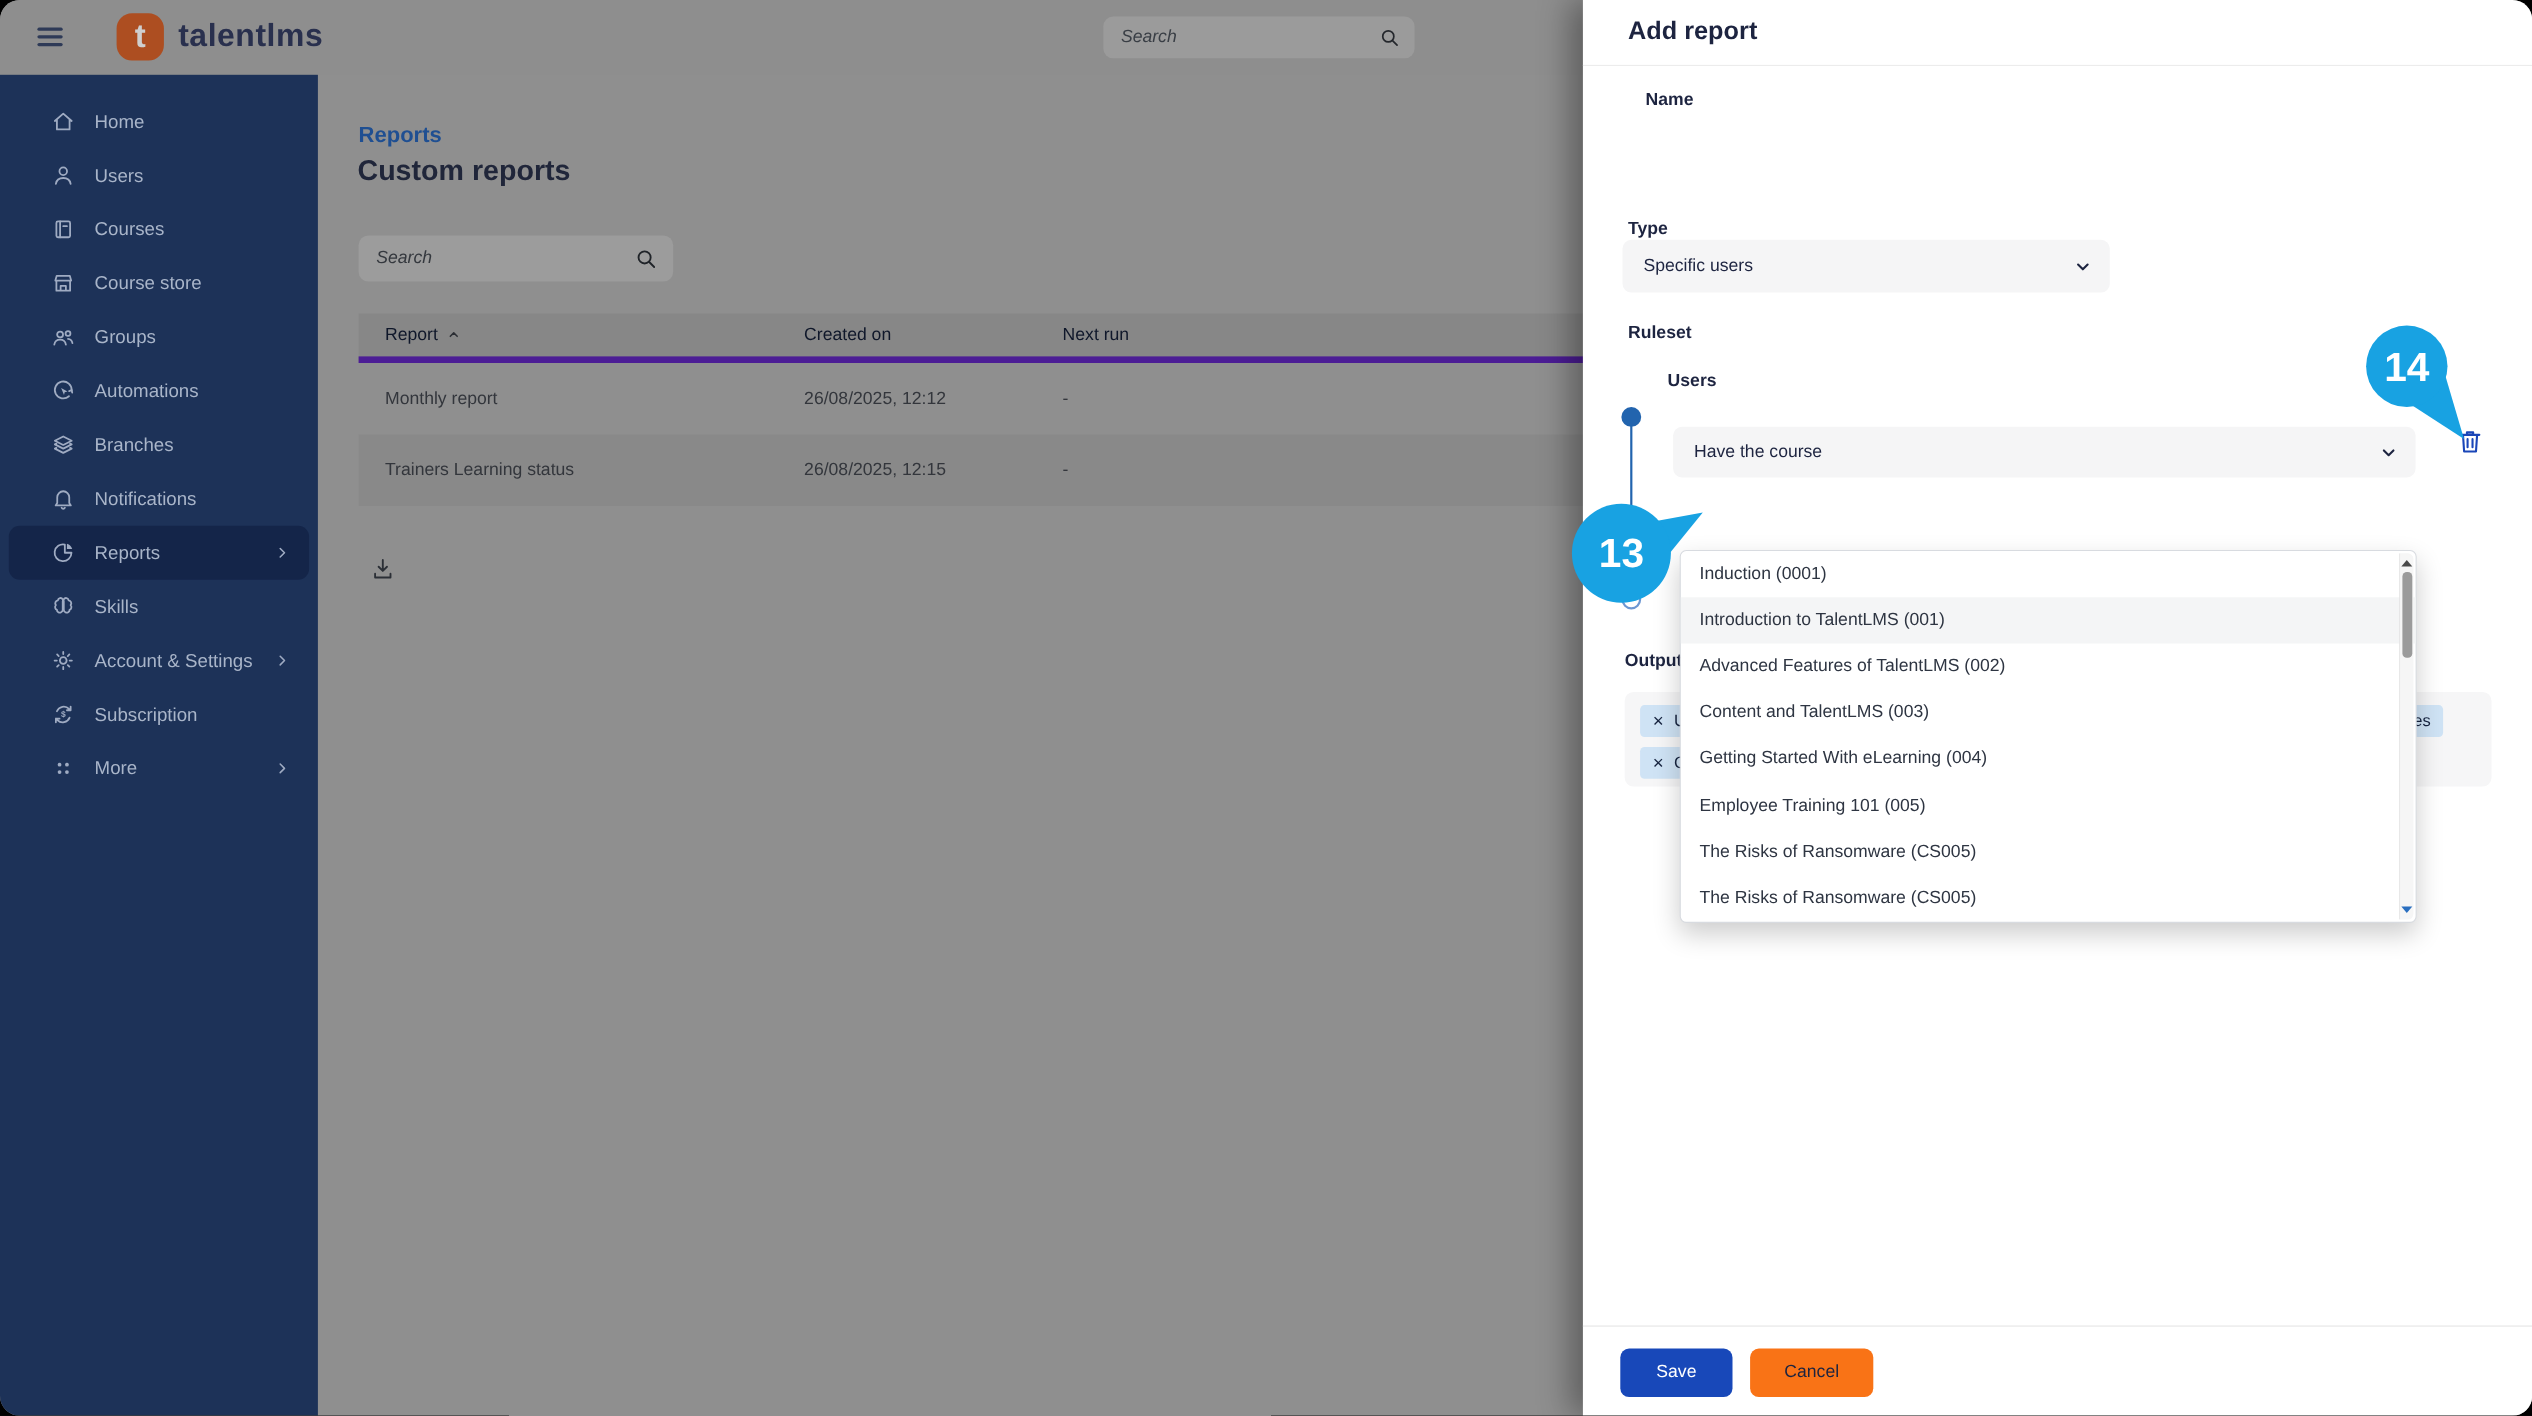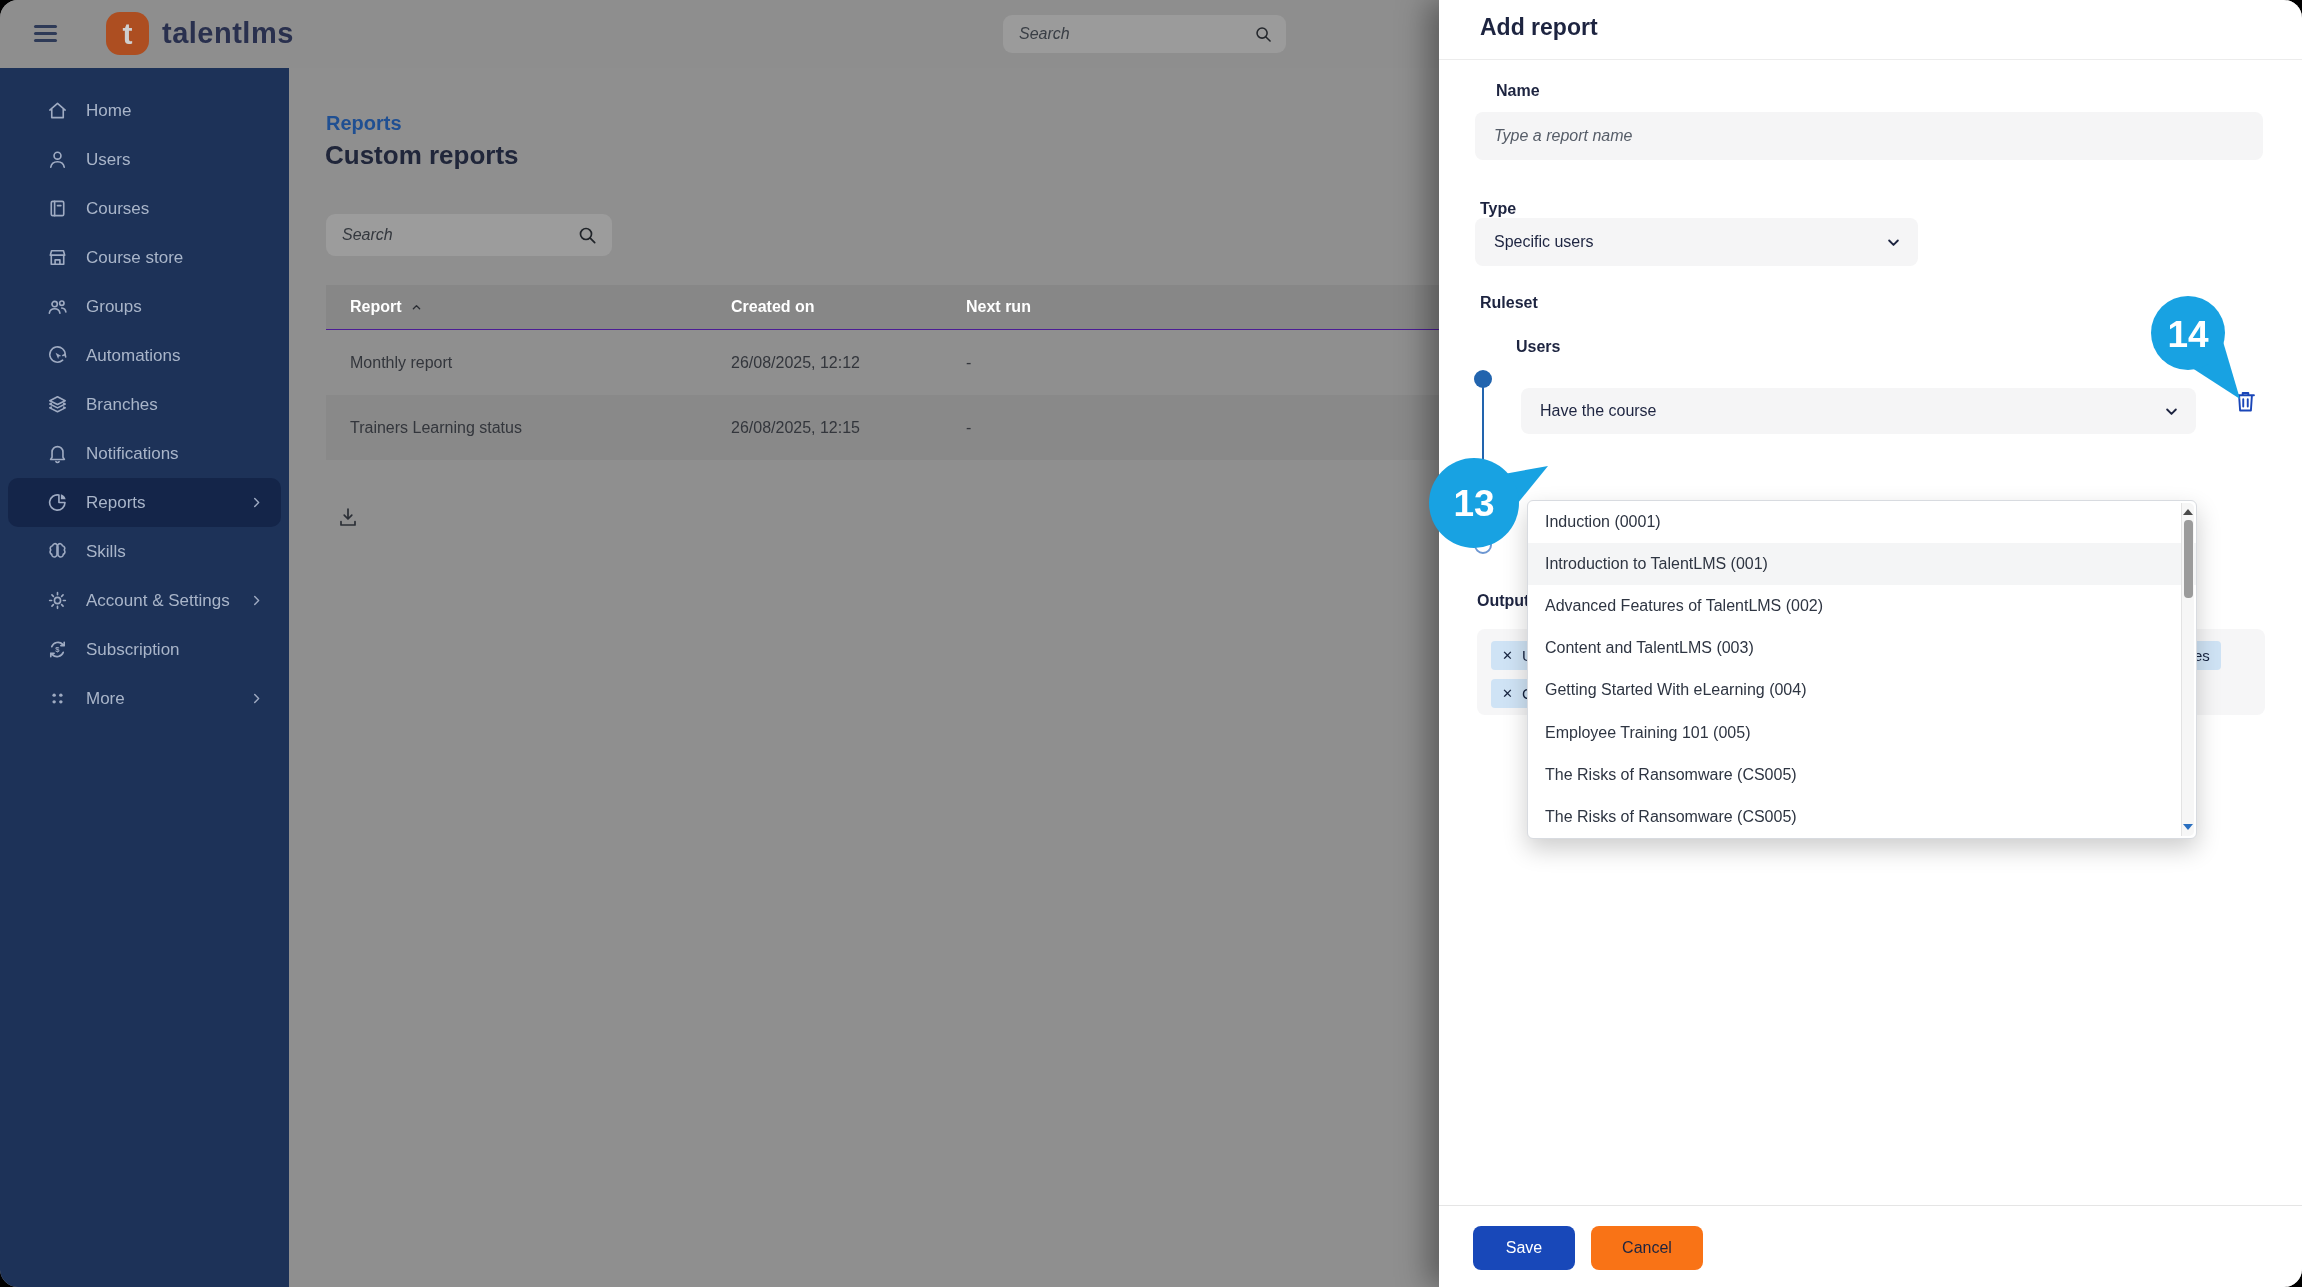--- a/index.html
+++ b/index.html
@@ -43,23 +43,23 @@
   
   .main{position:absolute;left:289px;top:68px;right:0;bottom:0;background:#8f8f8f;z-index:1;}
   .breadcrumb{position:absolute;left:37px;top:44px;font-size:20px;font-weight:bold;color:#1f4f92;cursor:pointer;}
   .page-title{position:absolute;left:36px;top:72px;font-size:26px;font-weight:bold;color:#20263a;}
   .msearch{position:absolute;left:37px;top:146px;width:286px;height:42px;background:#9c9c9c;border-radius:9px;}
   .msearch input{position:absolute;inset:0;background:transparent;border:none;outline:none;
     padding:0 48px 0 16px;font-size:16px;color:#2e3238;}
   .msearch input::placeholder{font-style:italic;color:#34383e;opacity:1;}
   .msearch .icn{position:absolute;right:13px;top:9px;width:24px;height:24px;color:#202429;}
   .table{position:absolute;left:37px;top:217px;width:1930px;}
-  .t-head{position:relative;height:45px;background:#878787;border-bottom:1px solid #4c1d95;
+  .t-head{position:relative;height:45px;background:#878787;border-bottom:6px solid #4c1d95;
     display:grid;grid-template-columns:381px 235px 1fr;align-items:center;padding-left:24px;
-    font-size:16px;font-weight:700;color:#ffffff;}
+    font-size:16px;font-weight:400;color:#0f172a;}
   .t-head .hcell{display:flex;align-items:center;gap:7px;}
   .sort-icn{width:15px;height:15px;color:#2a2d33;}
   .t-row{position:relative;height:65px;display:grid;grid-template-columns:381px 235px 1fr;
     align-items:center;padding-left:24px;font-size:16px;color:#33363c;cursor:pointer;}
   .t-row.alt{background:#898989;}
   .download-btn{position:absolute;left:47px;top:437px;width:24px;height:24px;color:#2b2f36;cursor:pointer;}
 
   
   .panel{position:absolute;left:1439px;top:0;width:863px;height:1287px;background:#fff;z-index:5;
     box-shadow:-12px 0 28px rgba(0,0,0,.35);}
@@ -322,21 +322,20 @@
             <path d="M12 4v9.5M8.2 10.2l3.8 3.8 3.8-3.8M5 16.5V20h14v-3.5"></path>
           </svg>
         </div>
     </div>
 
     <div class="panel">
       <div class="p-title">Add report</div>
       <div class="p-div"></div>
 
       <div class="f-label" style="left:57px;top:82px;">Name</div>
-      <input class="name-input" placeholder="Type a report name" style="">
 
       <div class="f-label" style="left:41px;top:200px;text-align:right;">Type</div>
       <div class="select type-select">
         <span>Specific users</span>
         <span class="chev">
             <svg viewBox="0 0 24 24" fill="none" stroke="currentColor" stroke-width="1.7" stroke-linecap="round" stroke-linejoin="round">
               <path d="m6.5 9.5 5.5 5.5 5.5-5.5" stroke-width="2.4"></path>
             </svg>
           </span>
       </div>

